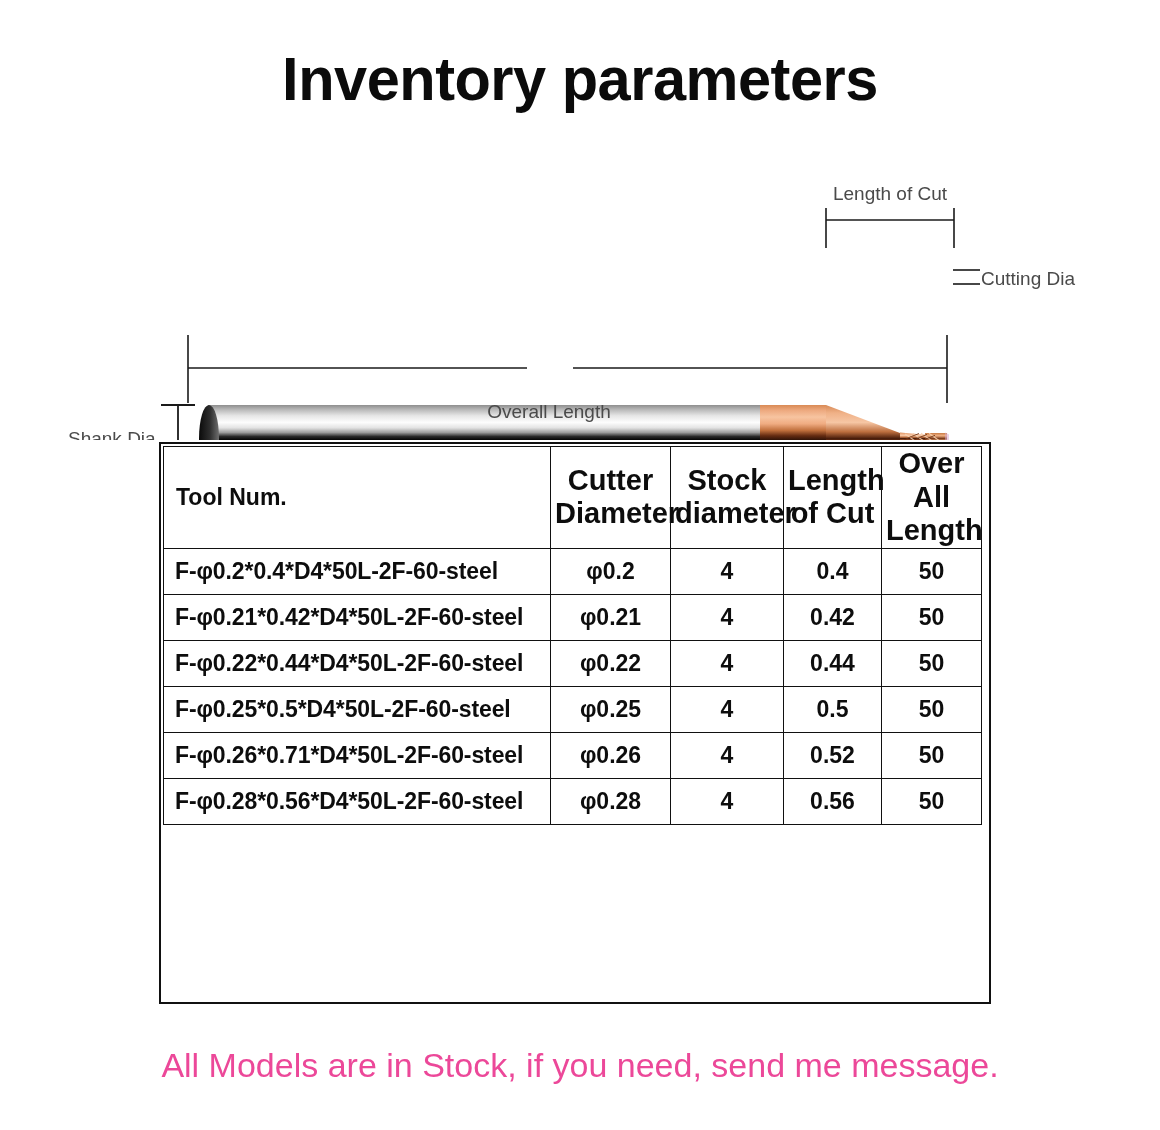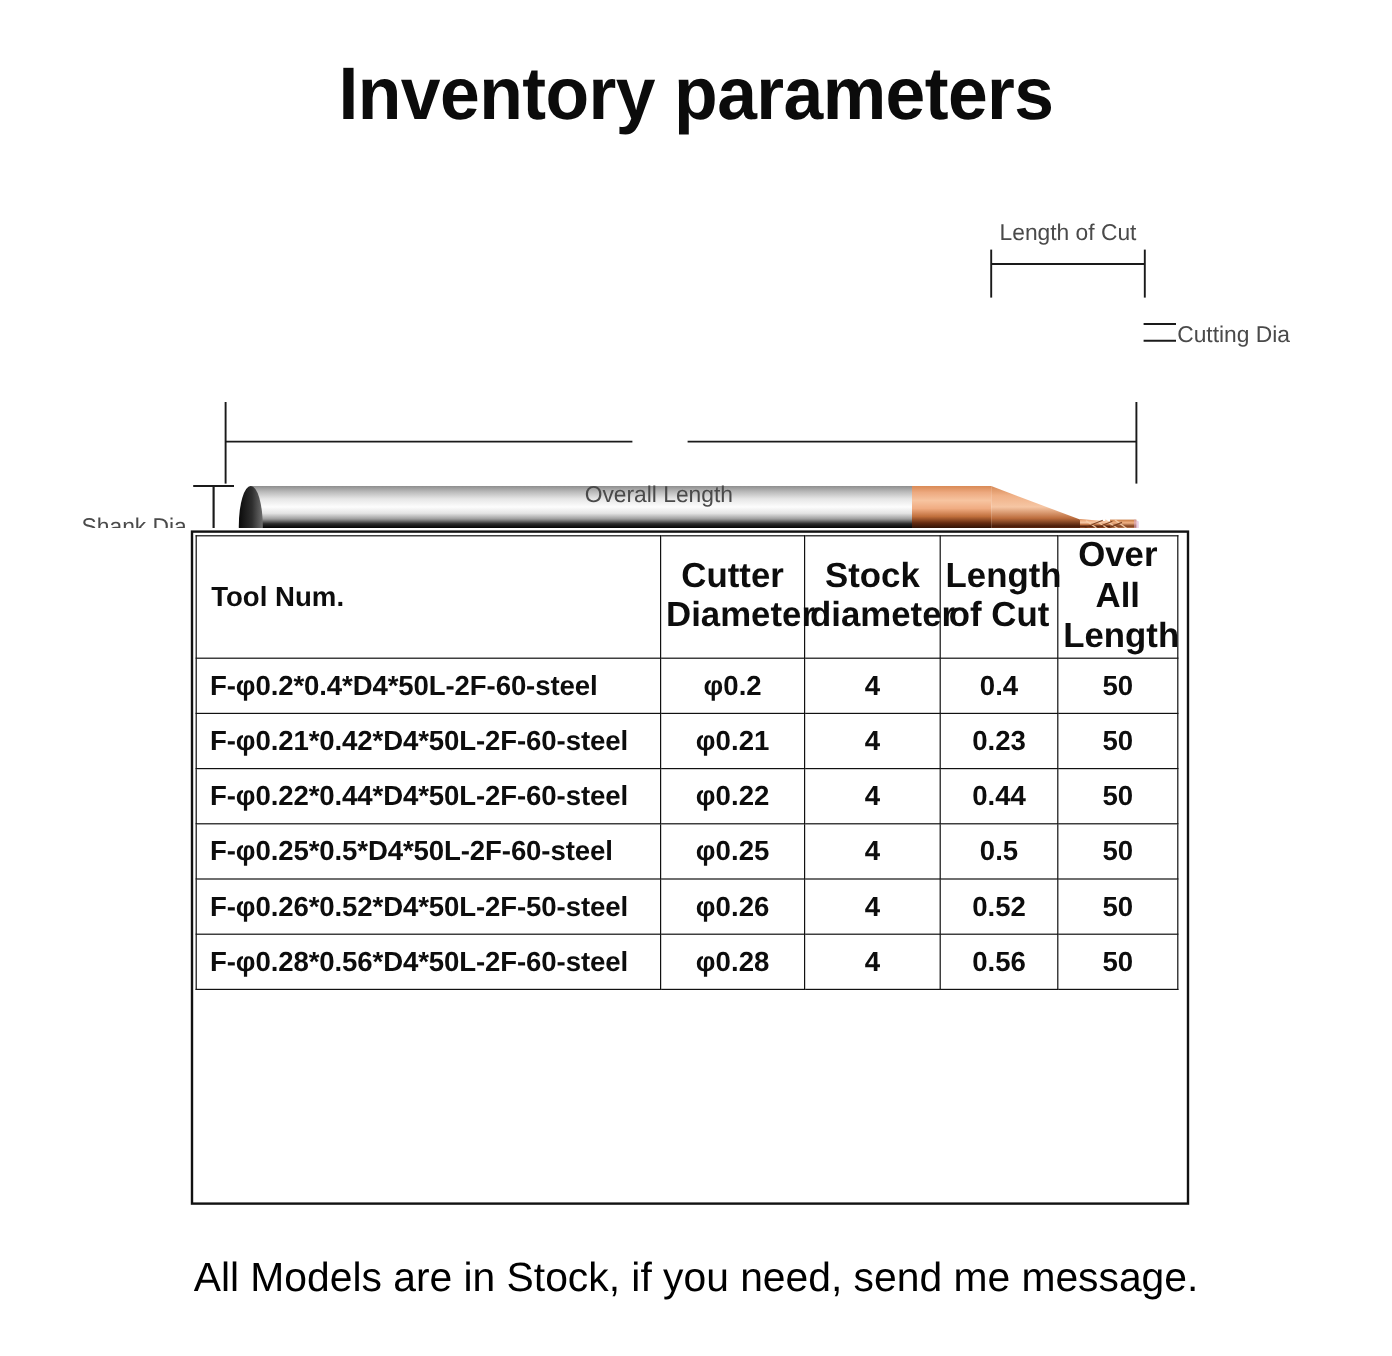--- a/index.html
+++ b/index.html
@@ -107,21 +107,21 @@
 
   
   #footer-note {
     position: absolute;
     left: 0;
     top: 1046px;
     width: 1160px;
     text-align: center;
     font-family: "Liberation Sans Narrow", "Liberation Sans", sans-serif;
     font-size: 34px;
-    color: #000000;
+    color: #ec4899;
   }
 </style>
 </head>
 <body>
 
 <div id="page-title">Inventory parameters</div>
 
 <div id="diagram">
   <svg width="1160" height="280" viewBox="0 0 1160 280" xmlns="http://www.w3.org/2000/svg">
     <defs>
@@ -284,39 +284,39 @@
         <td class="toolnum">F-φ0.2*0.4*D4*50L-2F-60-steel</td>
         <td>φ0.2</td>
         <td>4</td>
         <td>0.4</td>
         <td>50</td>
       </tr>
       <tr>
         <td class="toolnum">F-φ0.21*0.42*D4*50L-2F-60-steel</td>
         <td>φ0.21</td>
         <td>4</td>
-        <td>0.23</td>
+        <td>0.42</td>
         <td>50</td>
       </tr>
       <tr>
         <td class="toolnum">F-φ0.22*0.44*D4*50L-2F-60-steel</td>
         <td>φ0.22</td>
         <td>4</td>
         <td>0.44</td>
         <td>50</td>
       </tr>
       <tr>
         <td class="toolnum">F-φ0.25*0.5*D4*50L-2F-60-steel</td>
         <td>φ0.25</td>
         <td>4</td>
         <td>0.5</td>
         <td>50</td>
       </tr>
       <tr>
-        <td class="toolnum">F-φ0.26*0.52*D4*50L-2F-50-steel</td>
+        <td class="toolnum">F-φ0.26*0.71*D4*50L-2F-60-steel</td>
         <td>φ0.26</td>
         <td>4</td>
         <td>0.52</td>
         <td>50</td>
       </tr>
       <tr>
         <td class="toolnum">F-φ0.28*0.56*D4*50L-2F-60-steel</td>
         <td>φ0.28</td>
         <td>4</td>
         <td>0.56</td>

